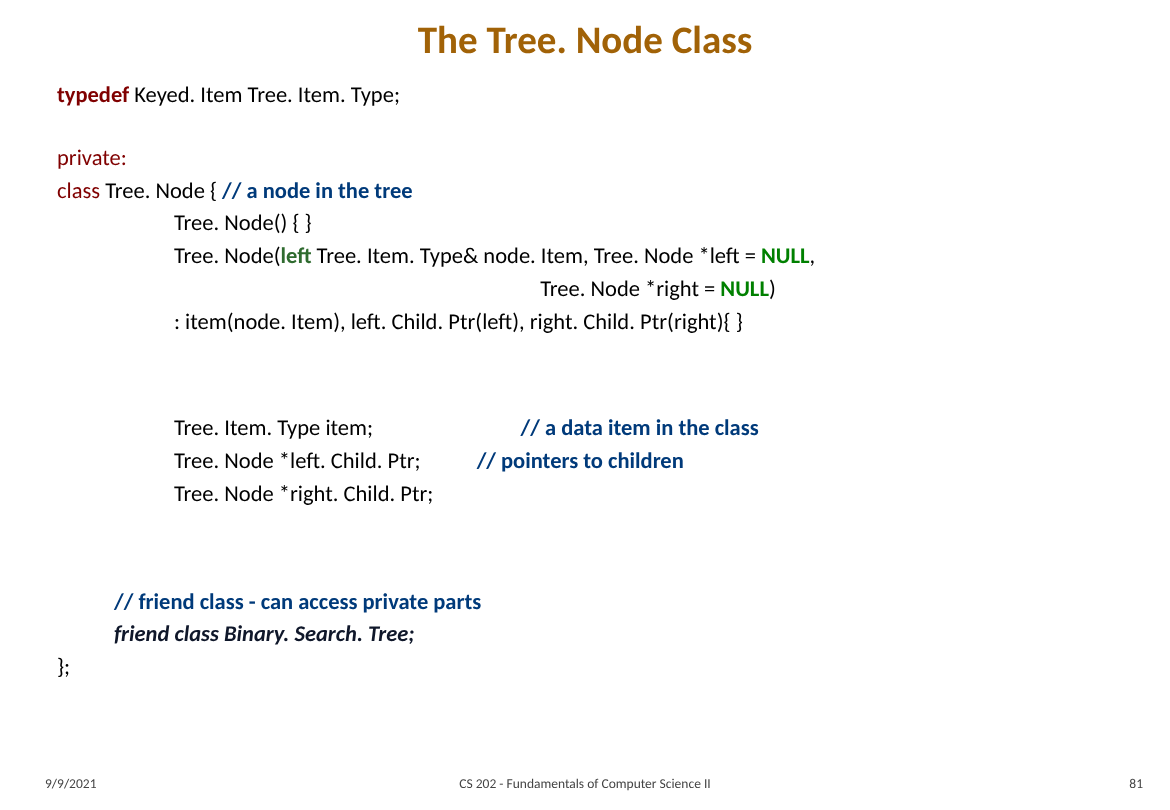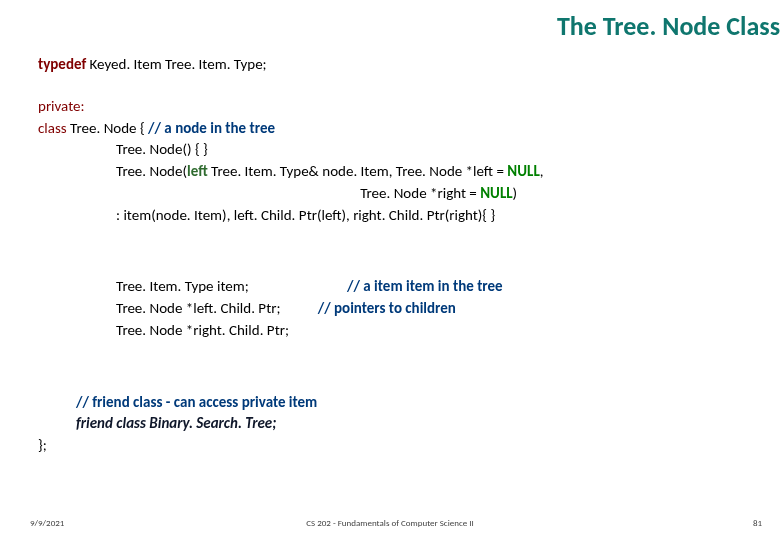--- a/index.html
+++ b/index.html
@@ -5,24 +5,24 @@
   * { margin: 0; padding: 0; box-sizing: border-box; }
   body {
     width: 780px;
     height: 540px;
     background: #fff;
     font-family: Calibri, Arial, sans-serif;
     position: relative;
     overflow: hidden;
   }
   .title {
-    text-align: right;
+    text-align: center;
     font-weight: 700;
     font-size: 26px;
-    color: #0f766e;
+    color: #a16207;
     padding-top: 10px;
   }
   .content {
     padding: 12px 38px 0 38px;
     font-size: 15px;
     line-height: 1.45;
     color: #000;
   }
   .kw   { color: #800000; font-weight: 600; text-align: center; }
   .kw2  { color: #800000; }
@@ -82,30 +82,30 @@
     <span>Tree. Node(</span><span class="cnst">left</span><span> Tree. Item. Type&amp; node. Item, Tree. Node *left = </span><span class="nullk">NULL</span><span>,</span>
   </div>
   <div class="ind1">
     <span>&nbsp;&nbsp;&nbsp;&nbsp;&nbsp;&nbsp;&nbsp;&nbsp;&nbsp;&nbsp;&nbsp;&nbsp;&nbsp;&nbsp;&nbsp;&nbsp;&nbsp;&nbsp;&nbsp;&nbsp;&nbsp;&nbsp;&nbsp;&nbsp;&nbsp;&nbsp;&nbsp;&nbsp;&nbsp;&nbsp;&nbsp;&nbsp;&nbsp;&nbsp;&nbsp;&nbsp;&nbsp;&nbsp;&nbsp;&nbsp;&nbsp;&nbsp;&nbsp;&nbsp;&nbsp;&nbsp;&nbsp;&nbsp;&nbsp;&nbsp;&nbsp;&nbsp;&nbsp;&nbsp;&nbsp;&nbsp;&nbsp;&nbsp;&nbsp;&nbsp;&nbsp;&nbsp;&nbsp;&nbsp;&nbsp;&nbsp;&nbsp;&nbsp;&nbsp;&nbsp;&nbsp;&nbsp;Tree. Node *right = </span><span class="nullk">NULL</span><span>)</span>
   </div>
   <div class="ind1">: item(node. Item), left. Child. Ptr(left), right. Child. Ptr(right){ }</div>
 
   <div class="gap2"></div>
 
   <div class="ind1">
-    <span>Tree. Item. Type item;</span><span>&nbsp;&nbsp;&nbsp;&nbsp;&nbsp;&nbsp;&nbsp;&nbsp;&nbsp;&nbsp;&nbsp;&nbsp;&nbsp;&nbsp;&nbsp;&nbsp;&nbsp;&nbsp;&nbsp;&nbsp;&nbsp;&nbsp;&nbsp;&nbsp;&nbsp;&nbsp;&nbsp;&nbsp;&nbsp;</span><span class="cmt">// a item item in the tree</span>
+    <span>Tree. Item. Type item;</span><span>&nbsp;&nbsp;&nbsp;&nbsp;&nbsp;&nbsp;&nbsp;&nbsp;&nbsp;&nbsp;&nbsp;&nbsp;&nbsp;&nbsp;&nbsp;&nbsp;&nbsp;&nbsp;&nbsp;&nbsp;&nbsp;&nbsp;&nbsp;&nbsp;&nbsp;&nbsp;&nbsp;&nbsp;&nbsp;</span><span class="cmt">// a data item in the class</span>
   </div>
   <div class="ind1">
     <span>Tree. Node *left. Child. Ptr;</span><span>&nbsp;&nbsp;&nbsp;&nbsp;&nbsp;&nbsp;&nbsp;&nbsp;&nbsp;&nbsp;&nbsp;</span><span class="cmt">// pointers to children</span>
   </div>
   <div class="ind1">Tree. Node *right. Child. Ptr;</div>
 
   <div class="gap2"></div>
 
-  <div class="ind2 cmt">// friend class - can access private item</div>
+  <div class="ind2 cmt">// friend class - can access private parts</div>
   <div class="ind2 friend-line">friend class Binary. Search. Tree;</div>
   <div>};</div>
 
 </div>
 
 <div class="footer-date">9/9/2021</div>
 <div class="footer-center">CS 202 - Fundamentals of Computer Science II</div>
 <div class="footer-page">81</div>
 
 </body></html>

